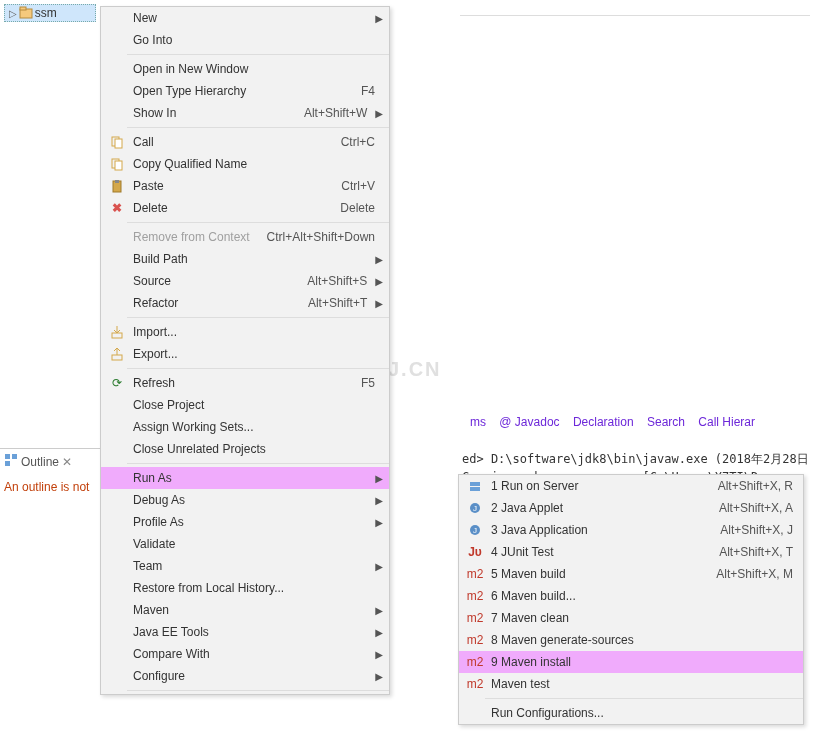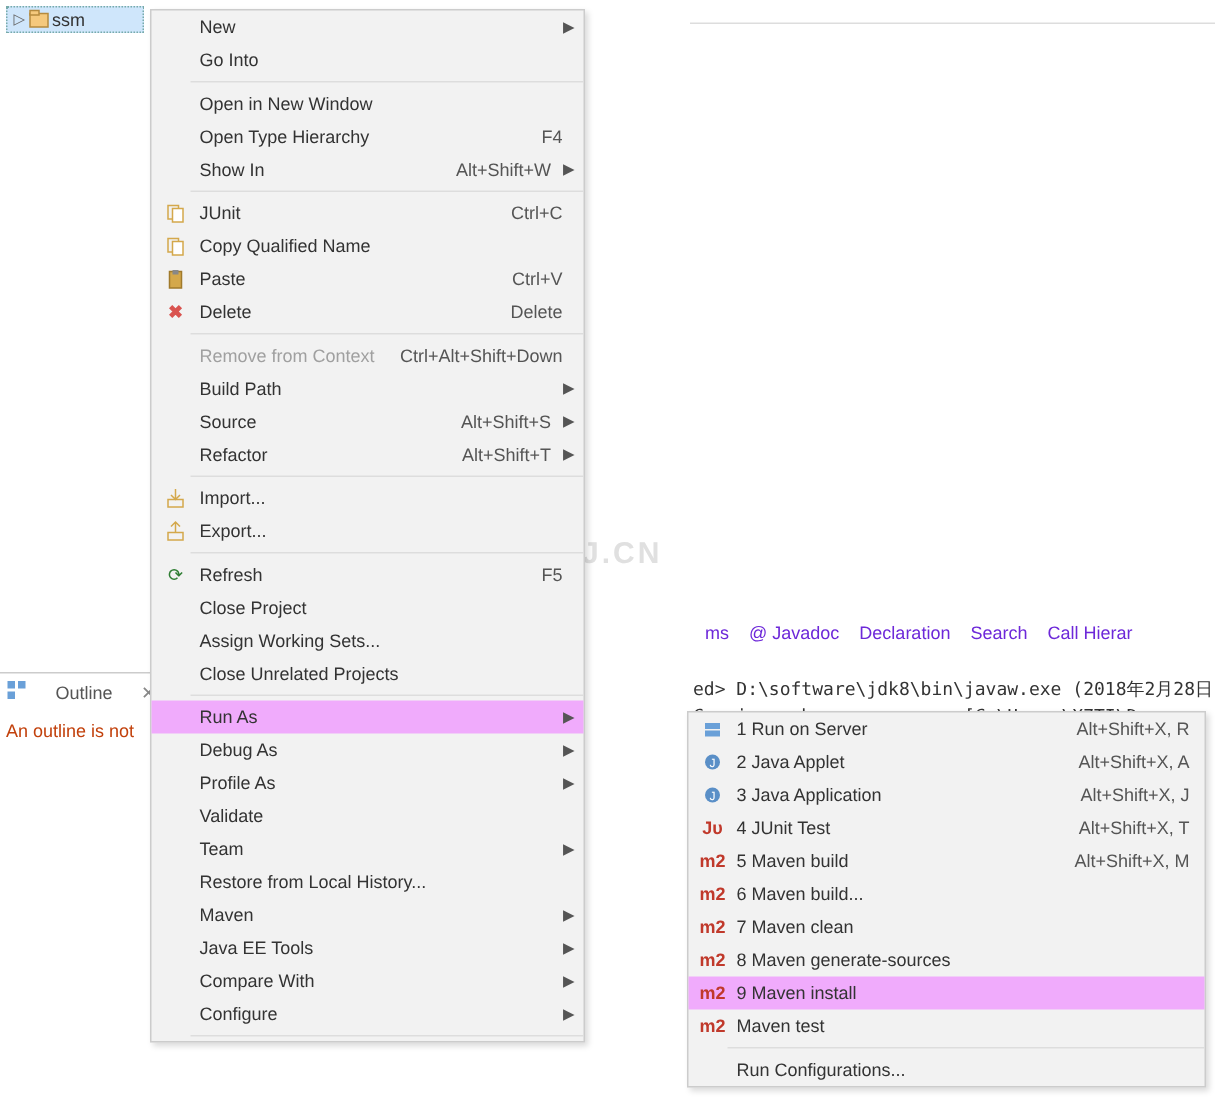--- a/index.html
+++ b/index.html
@@ -20,21 +20,21 @@
 .tree-node {
   display: flex; align-items: center; gap: 2px;
   background: #cfe6fb; padding: 1px 4px; border: 1px dotted #7aa;
 }
 .tree-node .arrow { color: #666; font-size: 10px; }
 .tree-node .ticon { width: 14px; height: 14px; }
 .outline-panel {
   position: absolute; left: 0; top: 448px; width: 100px;
   border-top: 1px solid #ccc;
 }
-.outline-hdr { display: flex; align-items: center; gap: 19px; padding: 4px; color: #555; }
+.outline-hdr { display: flex; align-items: center; gap: 3px; padding: 4px; color: #555; }
 .outline-msg { padding: 6px 4px; color: #c2410c; }
 .context-menu {
   position: absolute; left: 100px; top: 6px; width: 290px;
   background: #f2f2f2; border: 1px solid #ccc;
   box-shadow: 2px 2px 4px rgba(0,0,0,.15);
 }
 .submenu {
   position: absolute; left: 458px; top: 474px; width: 346px;
   background: #f2f2f2; border: 1px solid #ccc;
   box-shadow: 2px 2px 4px rgba(0,0,0,.15);
@@ -44,21 +44,21 @@
   padding: 0 6px;
 }
 .mi.hl { background: #f0abfc; }
 .mi.disabled { color: #a0a0a0; }
 .mi .iconcell { width: 20px; display: flex; align-items: center; justify-content: center; }
 .mi .iconcell span { font-size: 12px; }
 .mi .lbl { flex: 1; padding-left: 6px; }
 .mi .sc { color: #555; padding-right: 4px; font-size: 12px; }
 .mi .sub { color: #555; padding-left: 4px; font-size: 10px; }
 .sep { height: 1px; background: #ddd; margin: 3px 0 3px 26px; }
-.m2 { color: #c0392b; font-weight: bold; font-size: 11px; text-align: center; }
+.m2 { color: #c0392b; font-weight: normal; font-size: 11px; text-align: center; }
 .ju { color: #c0392b; font-weight: bold; font-size: 11px; }
 .gr { color: #2e7d32; }
 .bg-tabs {
   position: absolute; left: 460px; top: 0; width: 350px; height: 16px;
   border-bottom: 1px solid #ddd;
 }
 .bg-views {
   position: absolute; left: 470px; top: 415px; width: 340px;
   color: #6d28d9; font-size: 12px;
 }
@@ -168,21 +168,21 @@
       <span class="sub">▶</span>
     </div>
     <div class="sep"></div>
     <div class="mi">
       <span class="iconcell">
         <svg width="14" height="14">
           <rect x="2" y="2" width="7" height="9" fill="none" stroke="#d4a84b"></rect>
           <rect x="5" y="4" width="7" height="9" fill="#fff" stroke="#d4a84b"></rect>
         </svg>
       </span>
-      <span class="lbl">JUnit</span>
+      <span class="lbl">Call</span>
       <span class="sc">Ctrl+C</span>
       <span class="sub"></span>
     </div>
     <div class="mi">
       <span class="iconcell">
         <svg width="14" height="14">
           <rect x="2" y="2" width="7" height="9" fill="none" stroke="#d4a84b"></rect>
           <rect x="5" y="4" width="7" height="9" fill="#fff" stroke="#d4a84b"></rect>
         </svg>
       </span>

